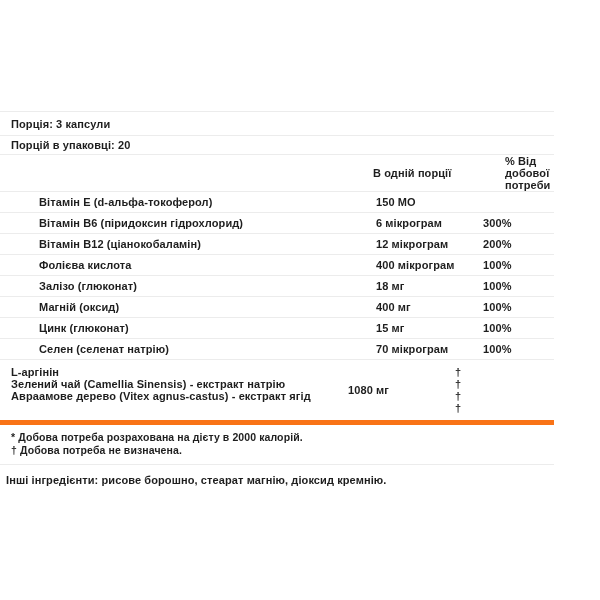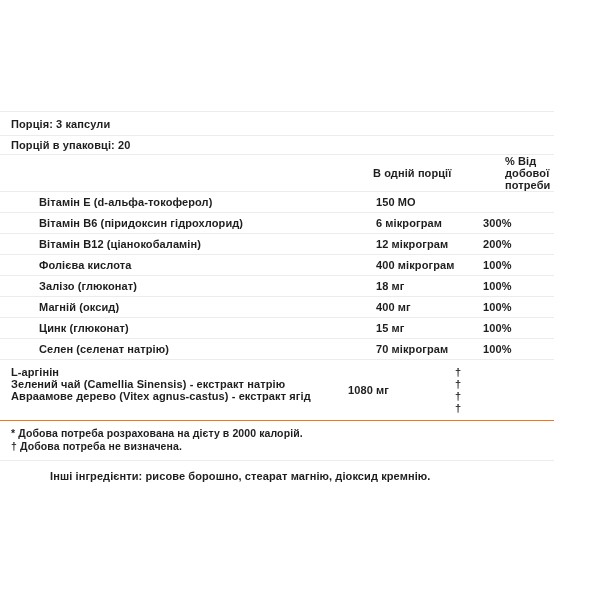--- a/index.html
+++ b/index.html
@@ -29,35 +29,35 @@
   .row .c1 { padding-left: 11px; }
   .serving-row { min-height: 24px; }
   .serving-row.second { min-height: 19px; }
   .header-row { min-height: 23px; gap: 25px; }
   .nutrient-row { min-height: 21px; padding-left: 28px; }
   .blend-row { min-height: 58px; align-items: stretch; }
   .blend-row .c1 { padding-top: 6px; padding-bottom: 6px; line-height: 12px; }
   .blend-row .c2 { display: flex; align-items: center; }
   .blend-row .c3 { padding-top: 6px; padding-bottom: 6px; line-height: 12px; }
   .footnotes {
-    border-top: 1px solid #f97316;
+    border-top: 5px solid #f97316;
     padding: 6px 0 7px 11px;
     font-size: 10.5px;
     font-weight: 700;
     line-height: 13px;
     letter-spacing: 0.1px;
   }
   .bottom-block {
     border-top: 1px solid #ececec;
     padding: 9px 0 0 6px;
     font-size: 11px;
     font-weight: 700;
     letter-spacing: 0.1px;
   }
-  .bottom-block .note { margin-bottom: 9px; line-height: 13px; margin-left: 44px; }
+  .bottom-block .note { margin-bottom: 9px; line-height: 13px; }
 </style>
 </head>
 <body>
 
 <div class="panel">
 
   <div class="row serving-row">
     <div class="c1">Порція: 3 капсули</div>
     <div class="c2"></div>
     <div class="c3"></div>

